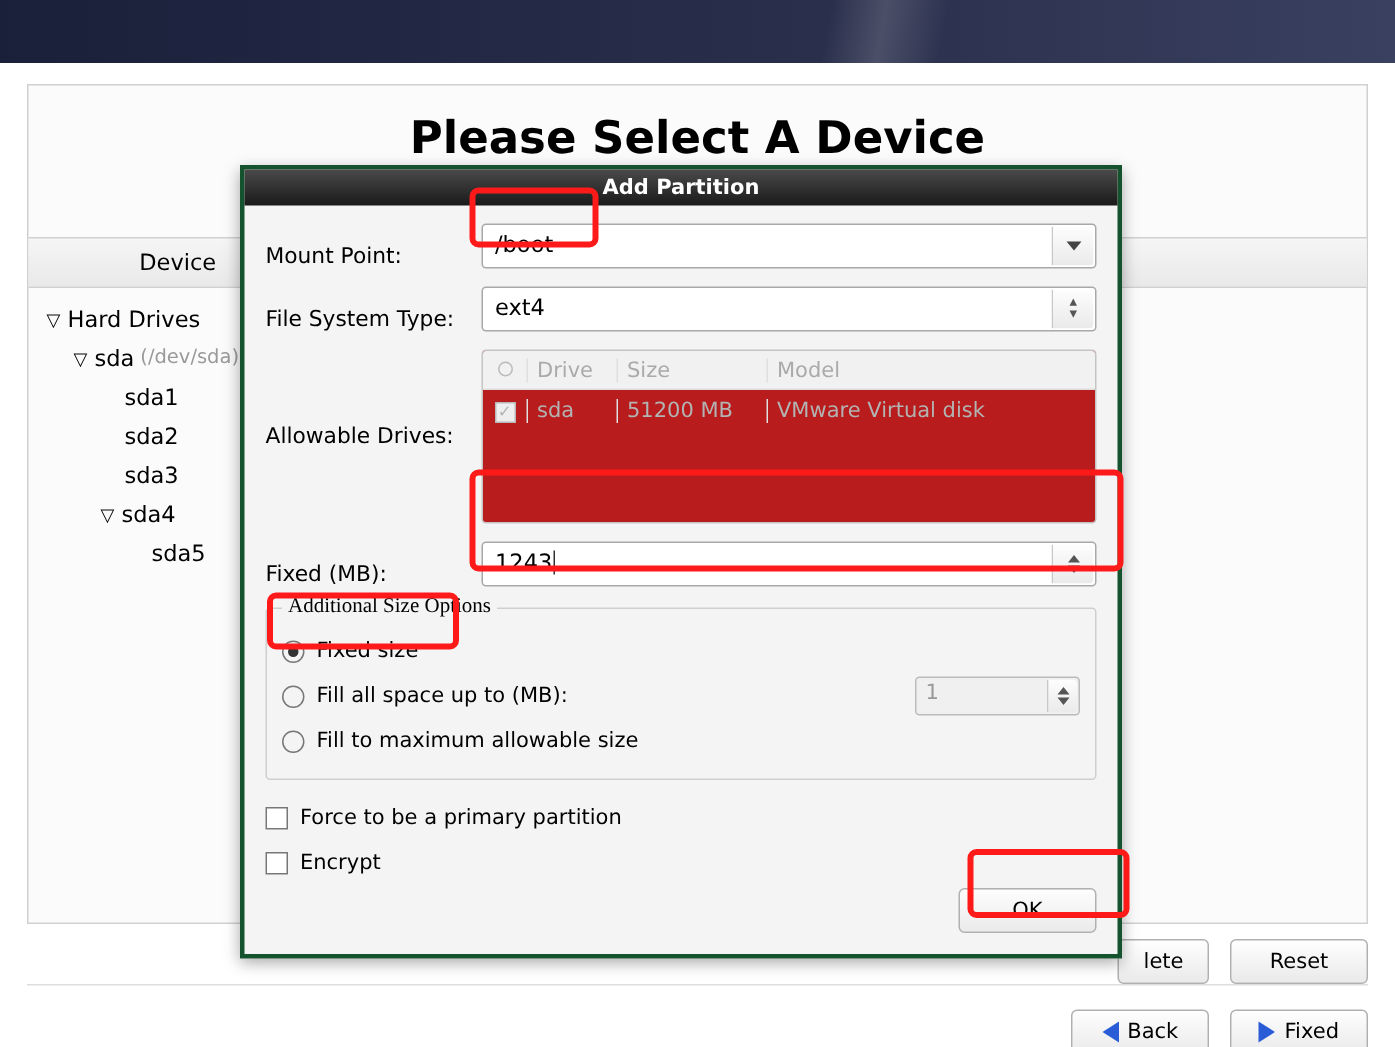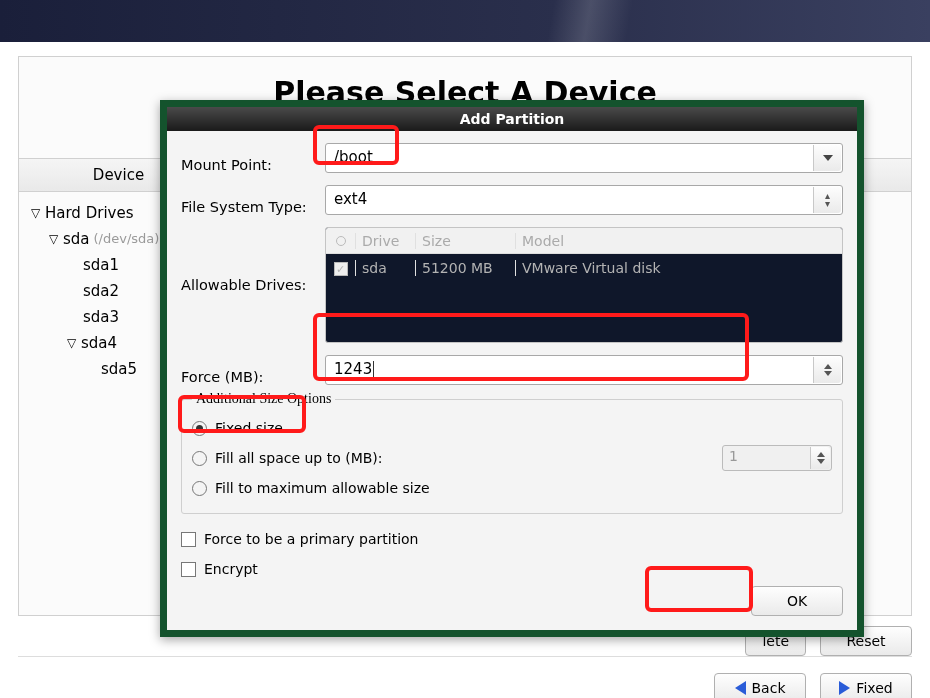--- a/index.html
+++ b/index.html
@@ -83,23 +83,23 @@
   }
   .arrow-l, .arrow-r {
     width: 0; height: 0; border-style: solid;
   }
   .arrow-l { border-width: 7px 11px 7px 0; border-color: transparent #2a5cd8 transparent transparent; }
   .arrow-r { border-width: 7px 0 7px 11px; border-color: transparent transparent transparent #2a5cd8; }
 
   
   .dialog {
     position: absolute;
-    left: 160px; top: 100px;
-    width: 704px;
-    border: 7px solid #14532d;
+    left: 160px; top: 110px;
+    width: 588px;
+    border: 3px solid #14532d;
     background: #f4f4f4;
     box-shadow: 0 3px 10px rgba(0,0,0,.35);
     font-size: 14.5px;
   }
   .dlg-title {
     height: 24px;
     background: linear-gradient(#4a4a4a, #1a1a1a);
     color: #fff;
     text-align: center;
     font-weight: 700;
@@ -134,21 +134,21 @@
   .spin-arrows { flex-direction:column; justify-content: center; gap:2px;}
   .tri-up {width:0;height:0;border-left:4px solid transparent;border-right:4px solid transparent;border-bottom:5px solid #555;}
   .tri-dn {width:0;height:0;border-left:4px solid transparent;border-right:4px solid transparent;border-top:5px solid #555;}
 
   .drives-box .ctrl {
     height: 116px;
   }
   .drives-table {
     height: 100%;
     border: 1px solid #c4c4c4;
-    background: #0f172a;
+    background: #b91c1c;
     border-radius: 3px;
     overflow: hidden;
   }
   .drives-table .hdr {
     height: 26px;
     background: #f1f1f1;
     border-bottom: 1px solid #dedede;
     display:flex; align-items:center;
     color:#aaa; font-size:14px;
   }
@@ -306,21 +306,21 @@
             <div class="col-chk"><span class="chk-sq checked"></span></div>
             <div class="col-drv">sda</div>
             <div class="col-sz">51200 MB</div>
             <div class="col-mdl">VMware Virtual disk</div>
           </div>
         </div>
       </div>
     </div>
 
     <div class="form-row" style="margin-bottom:6px">
-      <div class="lbl">Force (MB):</div>
+      <div class="lbl">Fixed (MB):</div>
       <div class="ctrl">
         <div class="spin">
           <span>1243</span><span style="border-left:1px solid #333;display:inline-block;height:16px;vertical-align:-3px;margin-left:1px"></span>
           <span class="spin-arrows">
               <span class="tri-up"></span>
               <span class="tri-dn"></span>
             </span>
         </div>
       </div>
     </div>

